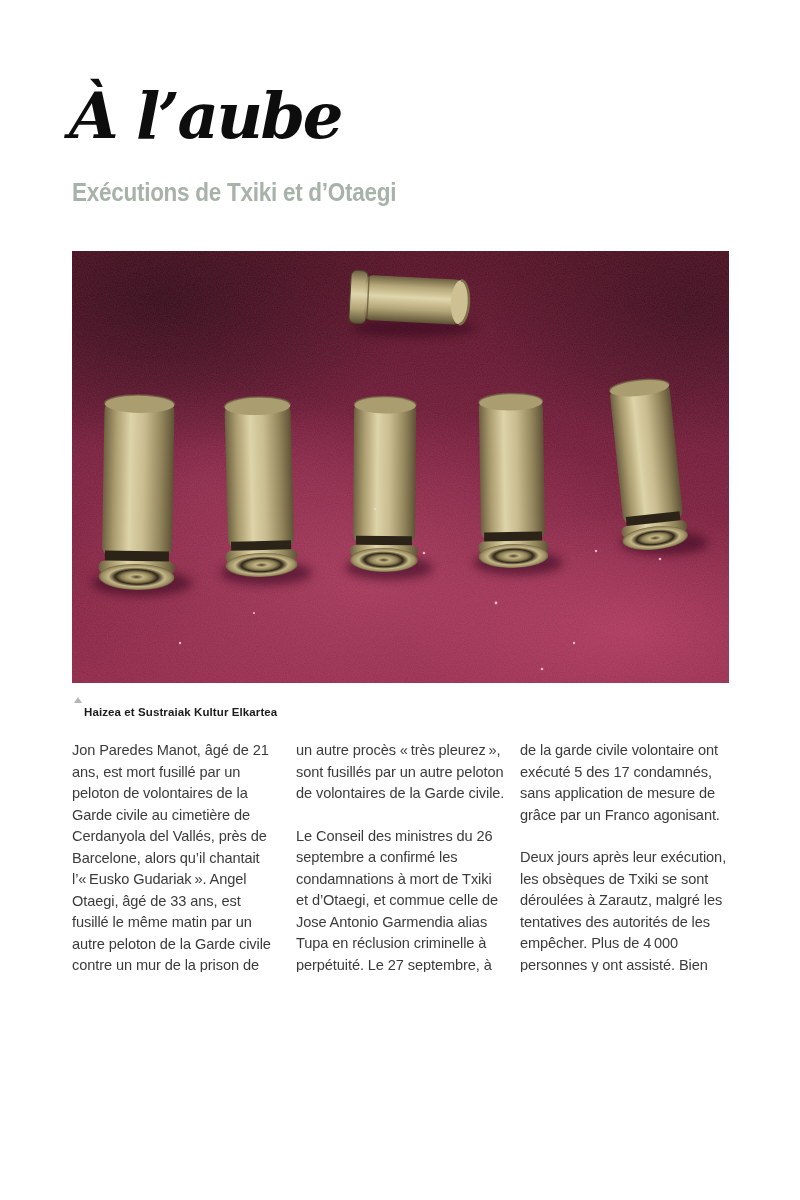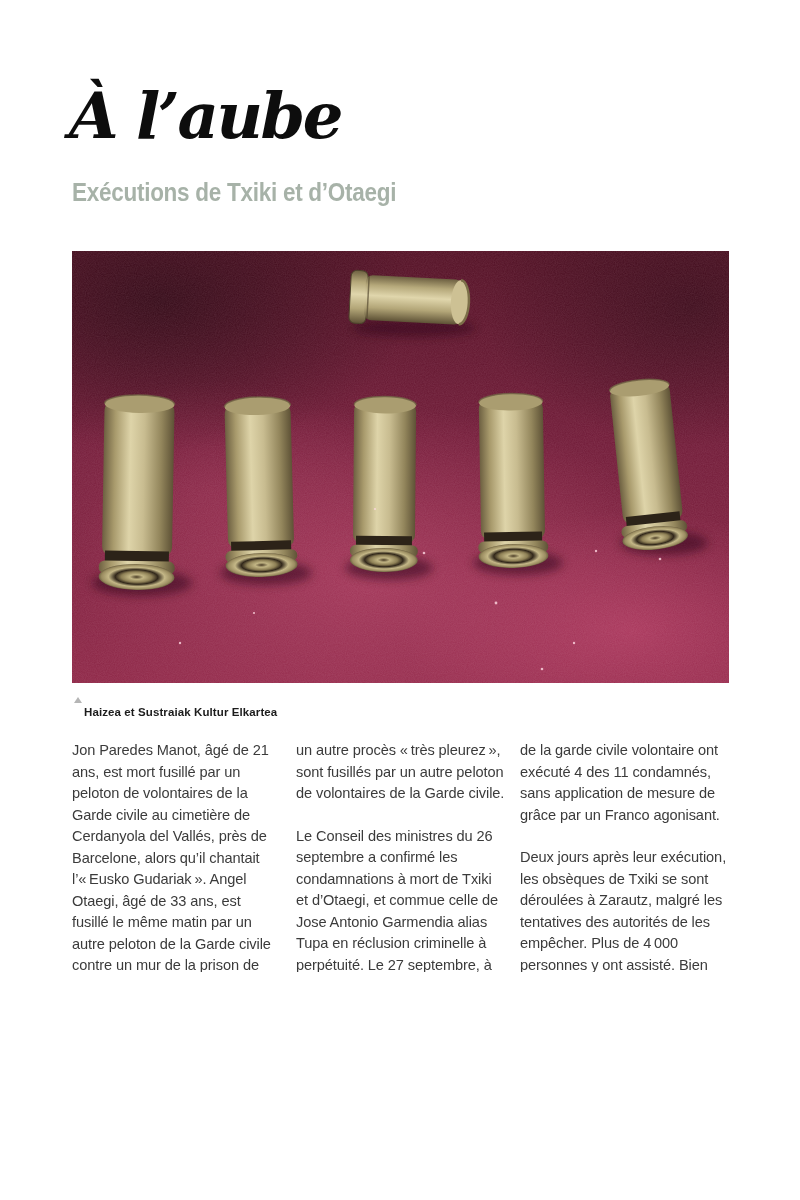--- a/index.html
+++ b/index.html
@@ -194,21 +194,21 @@
 
   <div class="columns">
     <div class="column">
       <p>Jon Paredes Manot, âgé de 21 ans, est mort fusillé par un peloton de volontaires de la Garde civile au cimetière de Cerdanyola del Vallés, près de Barcelone, alors qu’il chantait l’« Eusko Gudariak ». Angel Otaegi, âgé de 33 ans, est fusillé le même matin par un autre peloton de la Garde civile contre un mur de la prison de Burgos. Dans la ville madrilène de Hoyo de Manzanares, les militants du FRAP José Humberto Baena, Ramón García Sanz et José Luis Sánchez Bravo, condamnés à mort dans</p>
     </div>
     <div class="column">
       <p>un autre procès « très pleurez », sont fusillés par un autre peloton de volontaires de la Garde civile.</p>
       <p>Le Conseil des ministres du 26 septembre a confirmé les condamnations à mort de Txiki et d’Otaegi, et commue celle de Jose Antonio Garmendia alias Tupa en réclusion criminelle à perpétuité. Le 27 septembre, à l’occasion de la grève générale convoquée dans tout le Pays Basque malgré l’état d’exception toujours en vigueur, plusieurs pelotons</p>
     </div>
     <div class="column">
-      <p>de la garde civile volontaire ont exécuté 4 des 11 condamnés, sans application de mesure de grâce par un Franco agonisant.</p>
+      <p>de la garde civile volontaire ont exécuté 5 des 17 condamnés, sans application de mesure de grâce par un Franco agonisant.</p>
       <p>Deux jours après leur exécution, les obsèques de Txiki se sont déroulées à Zarautz, malgré les tentatives des autorités de les empêcher. Plus de 4 000 personnes y ont assisté. Bien qu’enterrée à Barcelone, sa dépouille est transférée l’année suivante à Zarautz. Sur sa pierre tombale, on peut lire cette épitaphe :</p>
     </div>
   </div>
 
   <div class="quote">
     <span class="quote-line">« Demain, quand je mourrai, ne me pleurez pas.</span><br>
     <span class="quote-line second">Je ne serai jamais sous terre je suis vent de liberté »</span>
   </div>
 
 </div>

